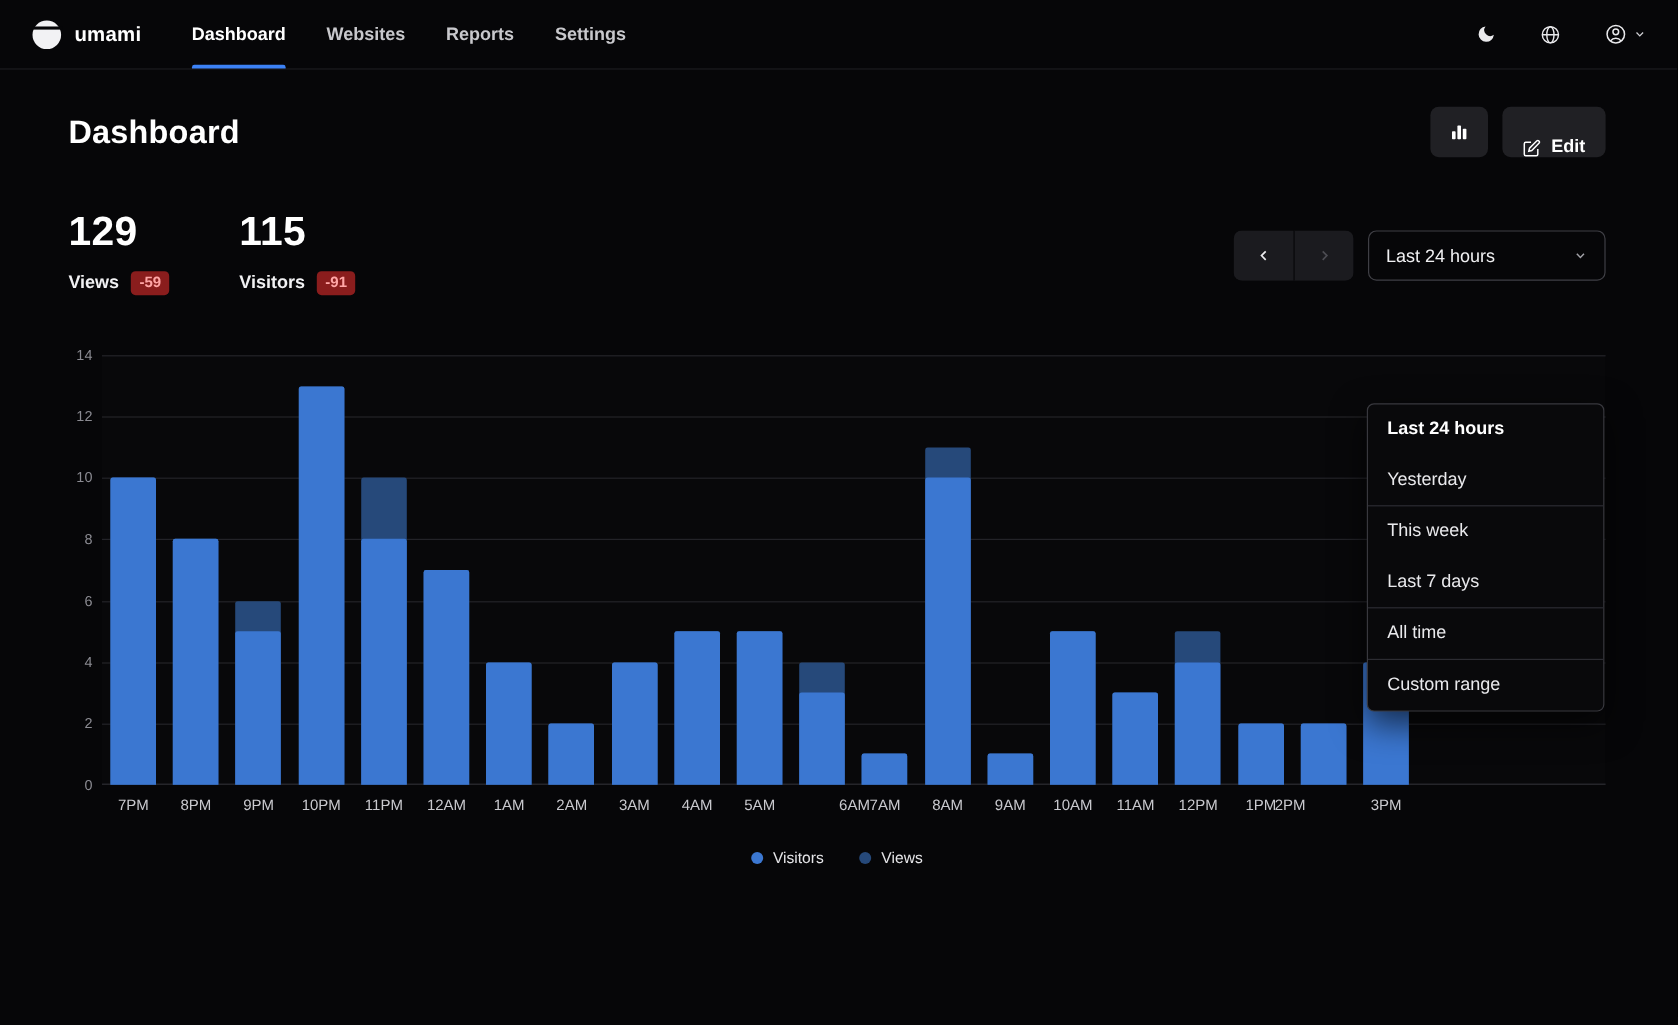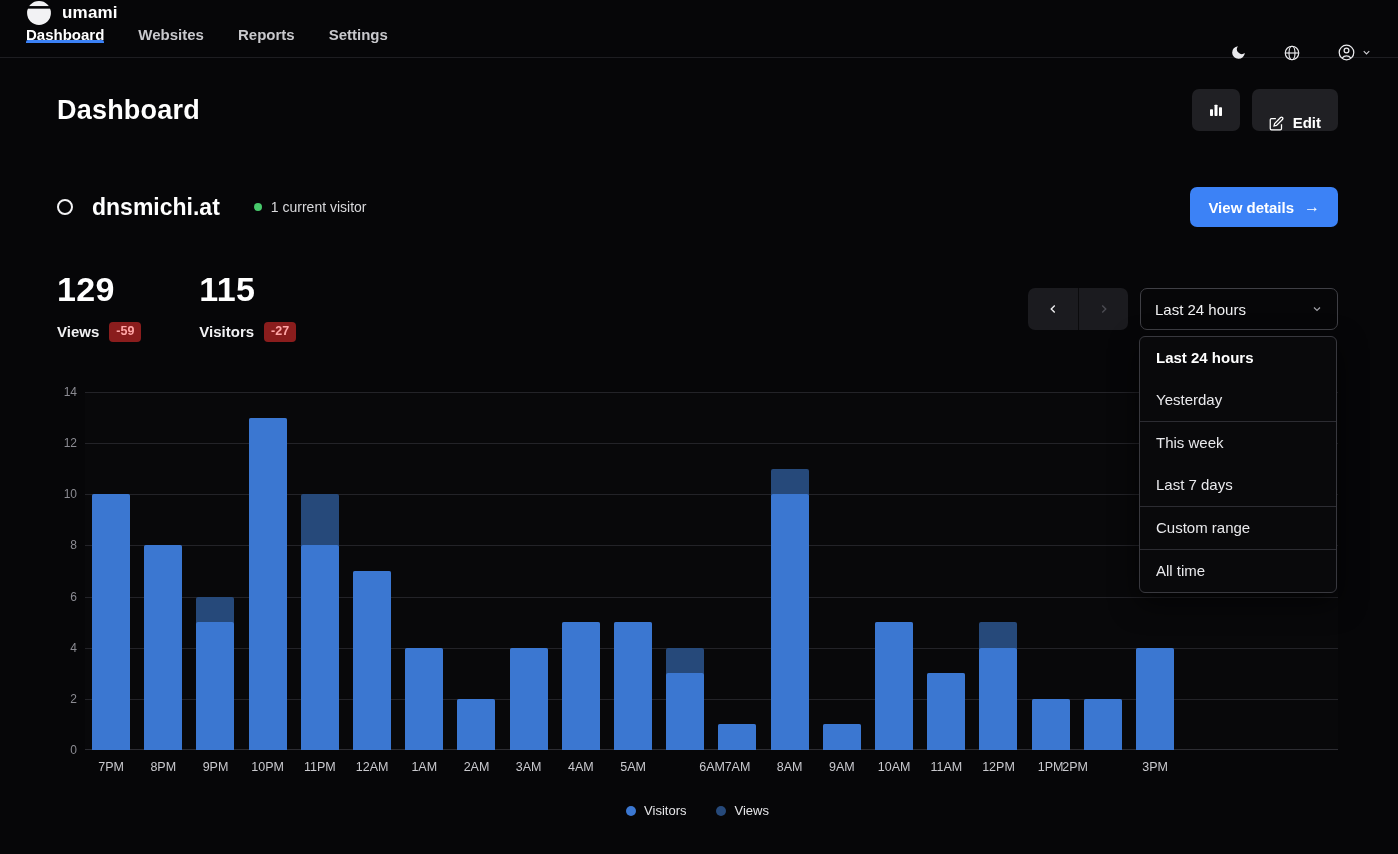--- a/index.html
+++ b/index.html
@@ -2,21 +2,21 @@
 <html><head>
 <meta charset="utf-8">
 <style>
   * { margin:0; padding:0; box-sizing:border-box; }
   html,body { background:#000; }
   .app { position:relative; width:1398px; height:854px; background:#060608; overflow:hidden;
          font-family:"Liberation Sans","DejaVu Sans",sans-serif; color:#fff; }
 
   
   .navbar { display:flex; align-items:stretch; height:58px; padding:0 26px; background:#060608;
-            border-bottom:1px solid #1d1d21;flex-direction:column; }
+            border-bottom:1px solid #1d1d21; }
   .brand { display:flex; align-items:center; gap:10px; margin-right:42px; cursor:pointer; }
   .brand-name { font-size:17px; font-weight:700; letter-spacing:.2px; }
   .nav { display:flex; align-items:stretch; gap:34px; }
   .nav-item { display:flex; align-items:center; font-size:15px; font-weight:700; color:#c8c8cc;
               cursor:pointer; position:relative; }
   .nav-item.active { color:#fff; }
   .nav-item.active::after { content:""; position:absolute; left:0; right:0; bottom:0; height:3px;
               background:#3c82f6; border-radius:2px 2px 0 0; }
   .nav-right { margin-left:auto; display:flex; align-items:center; gap:36px; }
   .icon-btn { background:none; border:none; cursor:pointer; display:flex; align-items:center; gap:5px; padding:0; }
@@ -145,47 +145,35 @@
         <button class="tool-btn labeled">
           <svg width="15" height="15" viewBox="0 0 24 24" fill="none" stroke="#fff" stroke-width="2">
             <path d="M11 4H4a2 2 0 0 0-2 2v14a2 2 0 0 0 2 2h14a2 2 0 0 0 2-2v-7"></path>
             <path d="M18.5 2.5a2.12 2.12 0 0 1 3 3L12 15l-4 1 1-4 9.5-9.5z"></path>
           </svg>
           <span>Edit</span>
         </button>
       </div>
     </div>
 
-    <div class="website-header">
-      <span class="site-circle"></span>
-      <h2 class="website-name">dnsmichi.at</h2>
-      <div class="active-visitors">
-        <span class="green-dot" id="green-dot" style="background: rgb(71, 201, 107);"></span>
-        <span>1 current visitor</span>
-      </div>
-      <button class="primary-btn" id="view-details-btn" style="background: rgb(60, 130, 246);">
-        <span>View details</span>
-        <span class="arrow">→</span>
-      </button>
-    </div>
 
     <div class="metrics-row">
       <div class="metrics" id="metrics">
           <div class="metric">
             <div class="metric-value">129</div>
             <div class="metric-label-row">
               <div class="metric-label" style="display: inline-block;">Views</div>
               <div class="badge negative">-59</div>
             </div>
           </div>
           <div class="metric">
             <div class="metric-value">115</div>
             <div class="metric-label-row">
               <div class="metric-label" style="display: inline-block;">Visitors</div>
-              <div class="badge negative">-27</div>
+              <div class="badge negative">-91</div>
             </div>
           </div>
         </div>
       <div class="range-controls">
         <div class="pager">
           <button class="pager-btn">
             <svg width="14" height="14" viewBox="0 0 24 24" fill="none" stroke="currentColor" stroke-width="2.4">
               <path d="M15 18l-6-6 6-6"></path>
             </svg>
           </button>
@@ -349,20 +337,20 @@
   <div class="dropdown" id="dd-menu">
       <div class="dd-group">
         <div class="dd-item selected">Last 24 hours</div>
         <div class="dd-item">Yesterday</div>
       </div>
       <div class="dd-group">
         <div class="dd-item">This week</div>
         <div class="dd-item">Last 7 days</div>
       </div>
       <div class="dd-group">
+        <div class="dd-item">All time</div>
+      </div>
+      <div class="dd-group">
         <div class="dd-item">Custom range</div>
       </div>
-      <div class="dd-group">
-        <div class="dd-item">All time</div>
-      </div>
     </div>
 
 </div>
 
 </body></html>

